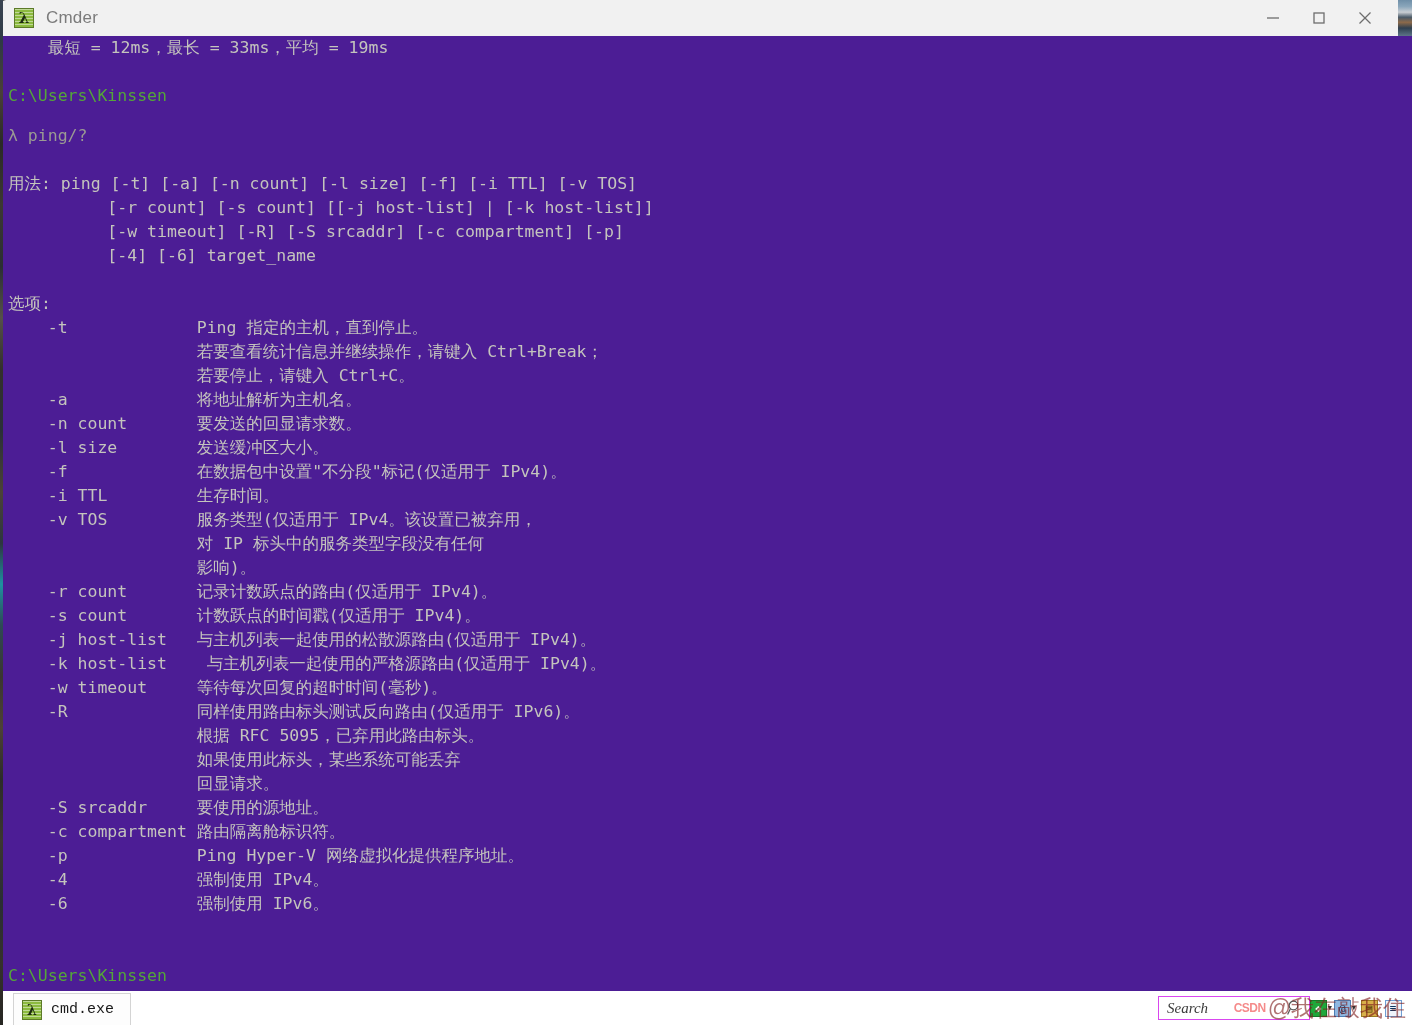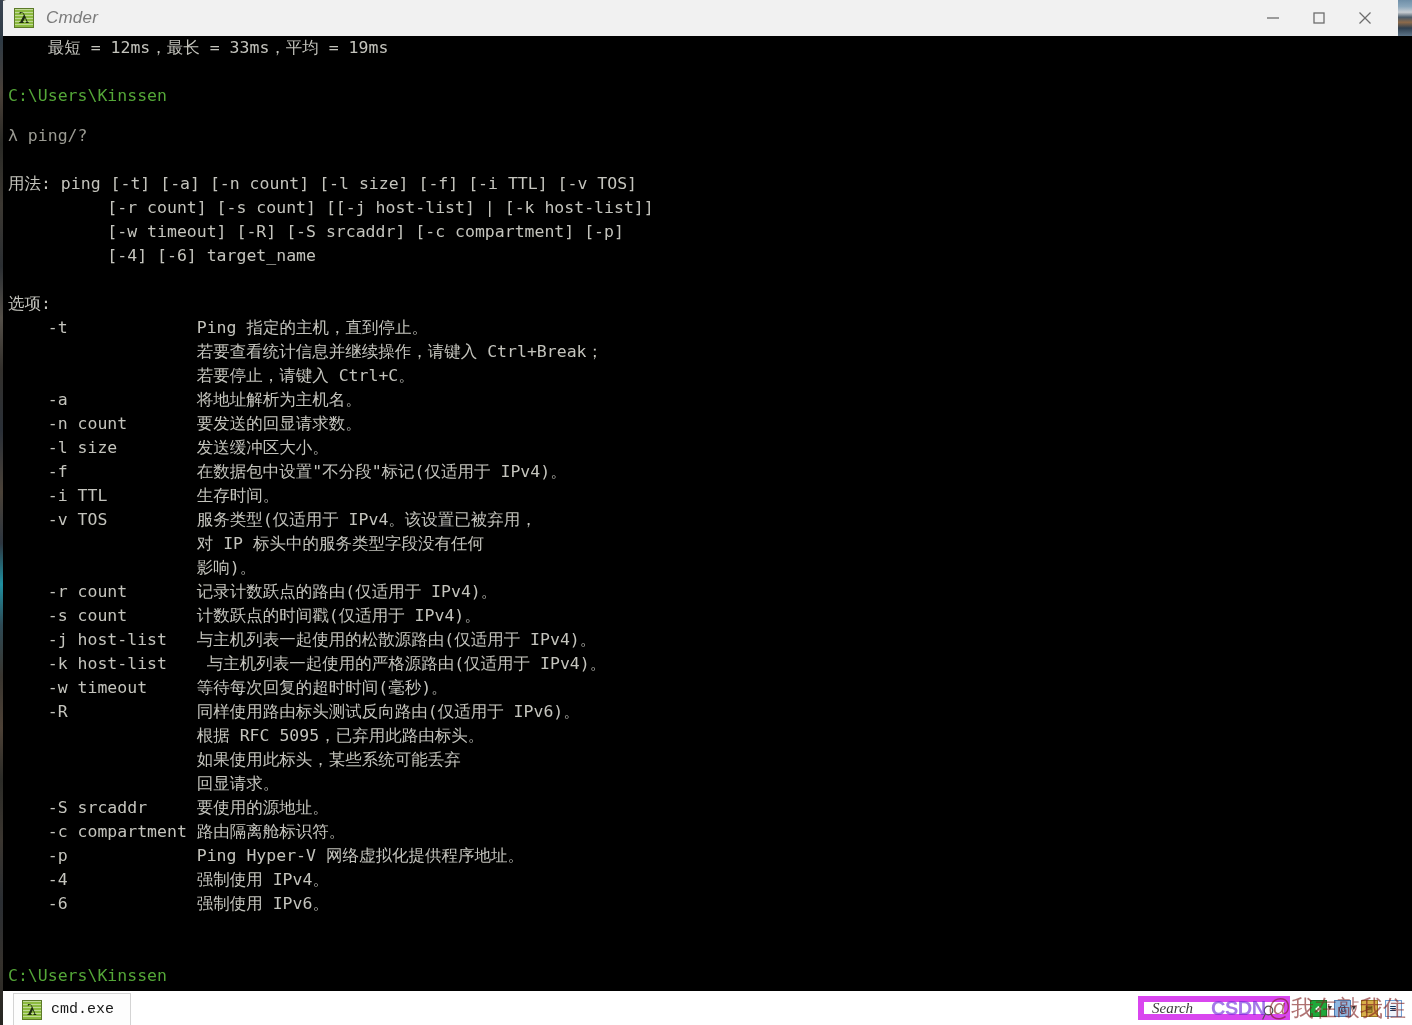--- a/index.html
+++ b/index.html
@@ -56,36 +56,35 @@
   .tb-icon .lam {
     position: relative; z-index:2;
     font-family: "DejaVu Serif", serif;
     font-size: 15px; line-height: 1; color: #1d2a10; font-weight: 700;
   }
   .tb-title {
     margin-left: 12px;
     font-family: "Liberation Sans", sans-serif;
     font-size: 17px; color: #7b7b7b;
     letter-spacing: .2px;
-    font-style: italic;
   }
   .tb-spacer { flex: 1 1 auto; }
   .winbtn {
     width: 46px; height: 36px;
     display: flex; align-items: center; justify-content: center;
     color: #6d6d6d;
   }
   .winbtn svg { display: block; }
   .winbtn.close { margin-right: 10px; }
 
   
   .terminal {
     position: absolute; left: 3px; top: 36px;
     width: 1409px; height: 955px;
-    background: #000000;
+    background: #4c1d95;
     color: #c4c4bd;
     font-family: "DejaVu Sans Mono", monospace;
     font-size: 16.5px;
     line-height: 24px;
     white-space: pre;
     overflow: hidden;
     padding: 0;
     box-sizing: border-box;
   }
   .tline { height: 24px; padding-left: 5px; }
@@ -128,23 +127,23 @@
     color: #1d2a10; font-weight: 700; line-height: 1;
   }
   .tab-label {
     font-family: Liberation Mono, monospace;
     font-size: 15px; color: #1a1a1a;
   }
   .sb-spacer { flex: 1 1 auto; }
 
   .search-wrap {
     align-self: center;
-    margin-right: 20px;
+    margin-right: 0;
     width: 152px; height: 24px;
-    border: 6px solid #d946ef;
+    border: 1px solid #d946ef;
     background: #fff;
     display: flex; align-items: center;
     position: relative;
     box-sizing: border-box;
   }
   .search-input {
     border: none; outline: none; background: transparent;
     width: 118px; margin-left: 6px;
     font-family: "Liberation Serif", serif;
     font-style: italic; font-size: 15px; color: #333;
@@ -166,21 +165,21 @@
 
   
   .watermark {
     position: absolute; right: 6px; top: 0px;
     height: 34px; display: flex; align-items: center;
     pointer-events: none;
     opacity: .62;
     font-family: "Liberation Sans", sans-serif;
   }
   .wm-csdn {
-    font-size: 20px; font-weight: 700; color: #6d28d9; letter-spacing: -.5px;
+    font-size: 12px; font-weight: 700; color: #ef4444; letter-spacing: -.5px;
   }
   .wm-cn {
     font-size: 23px; color: #7f1d1d; margin-left: 2px; letter-spacing: 0px;
   }
 </style>
 </head>
 <body>
 
 <div id="root">
 

